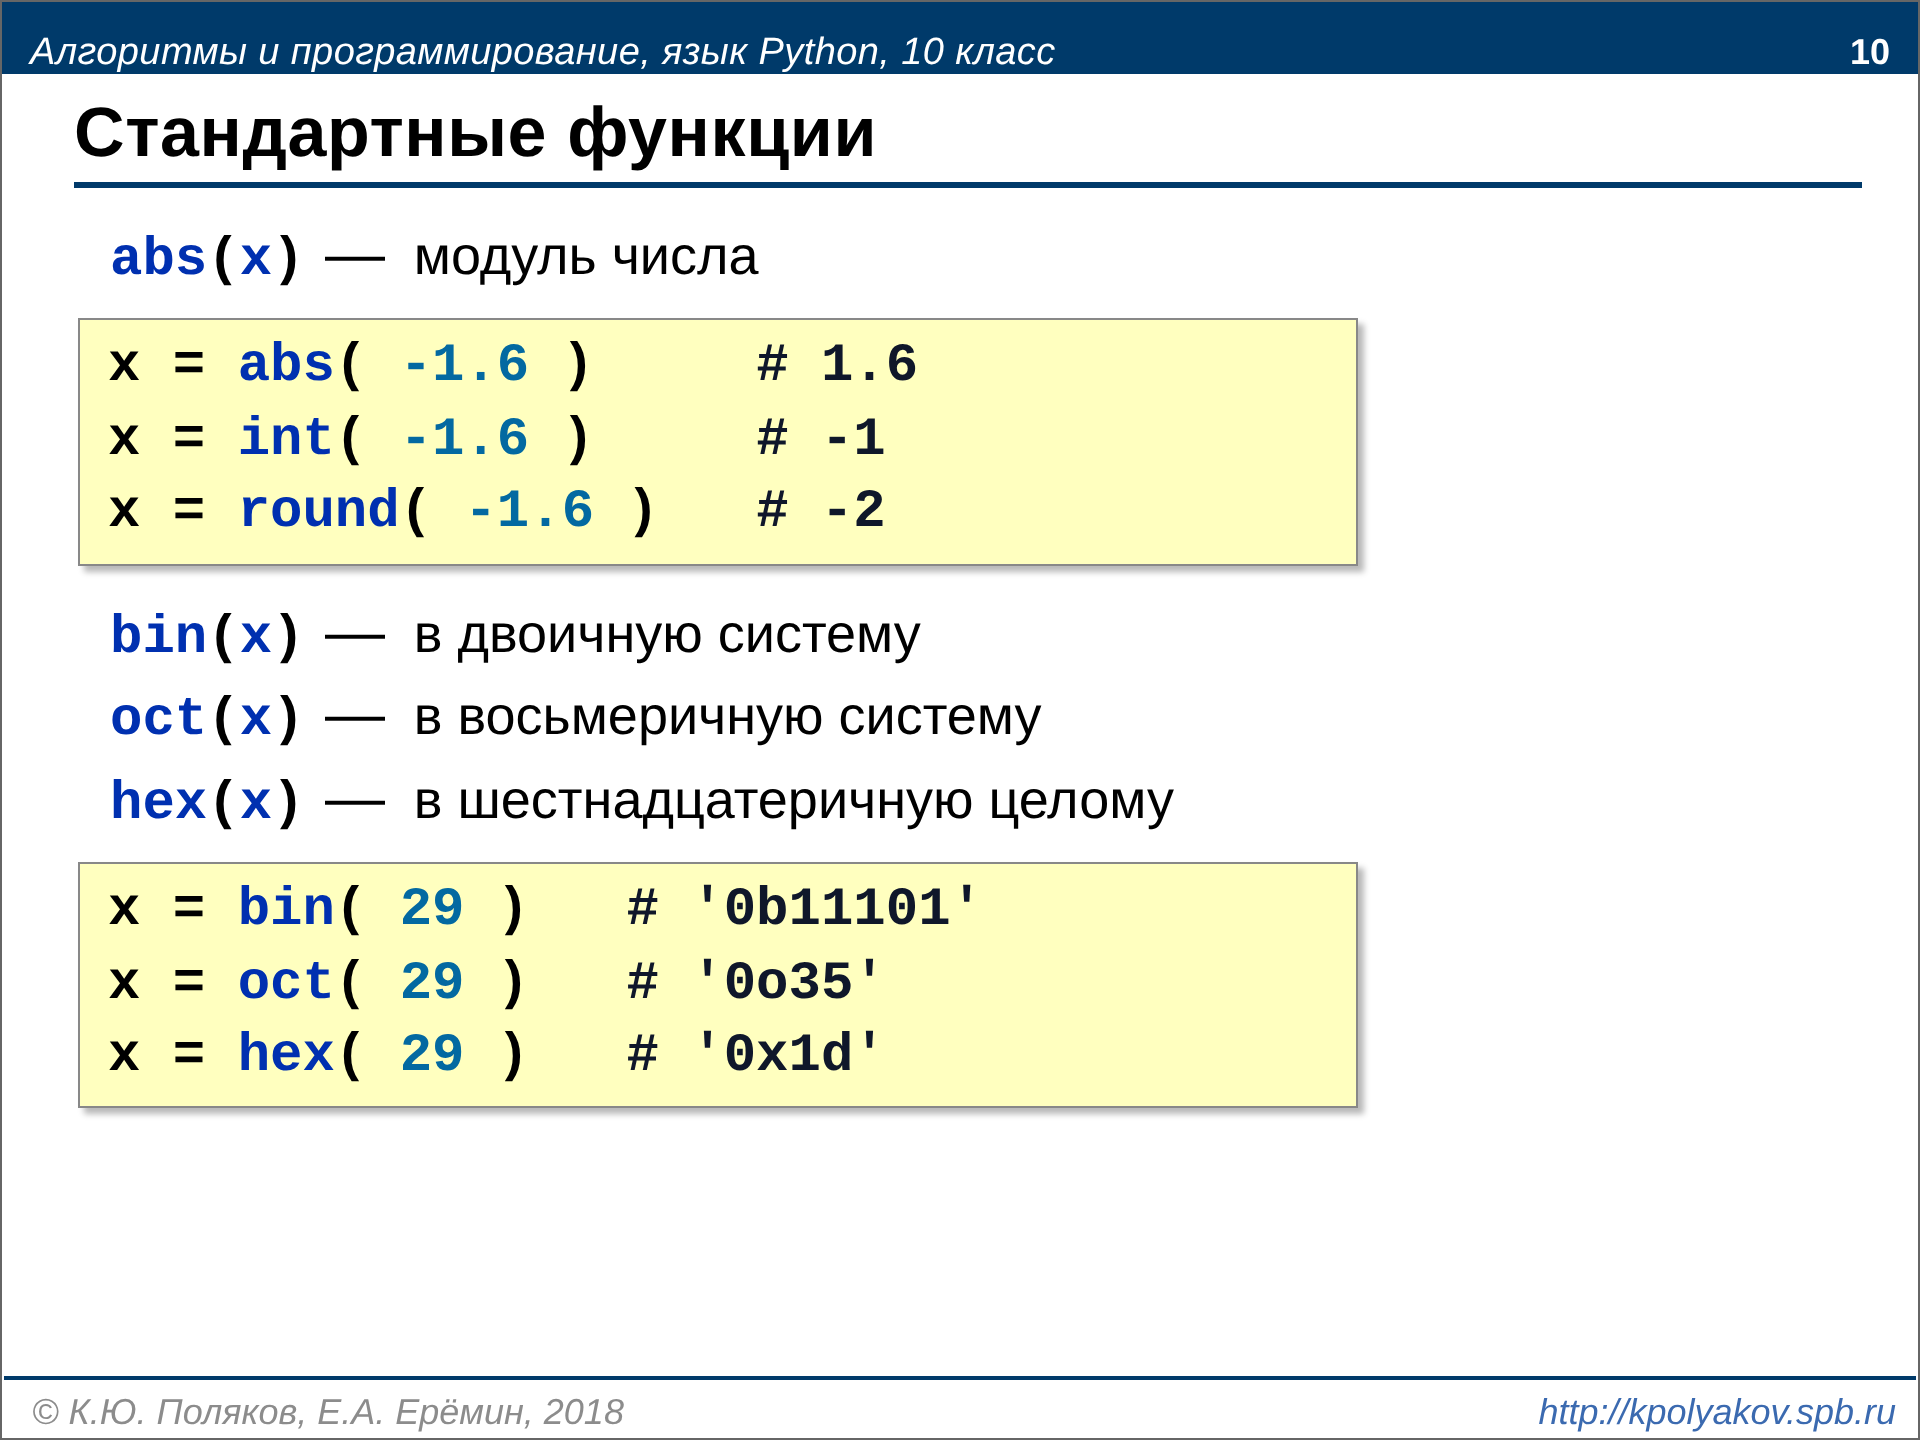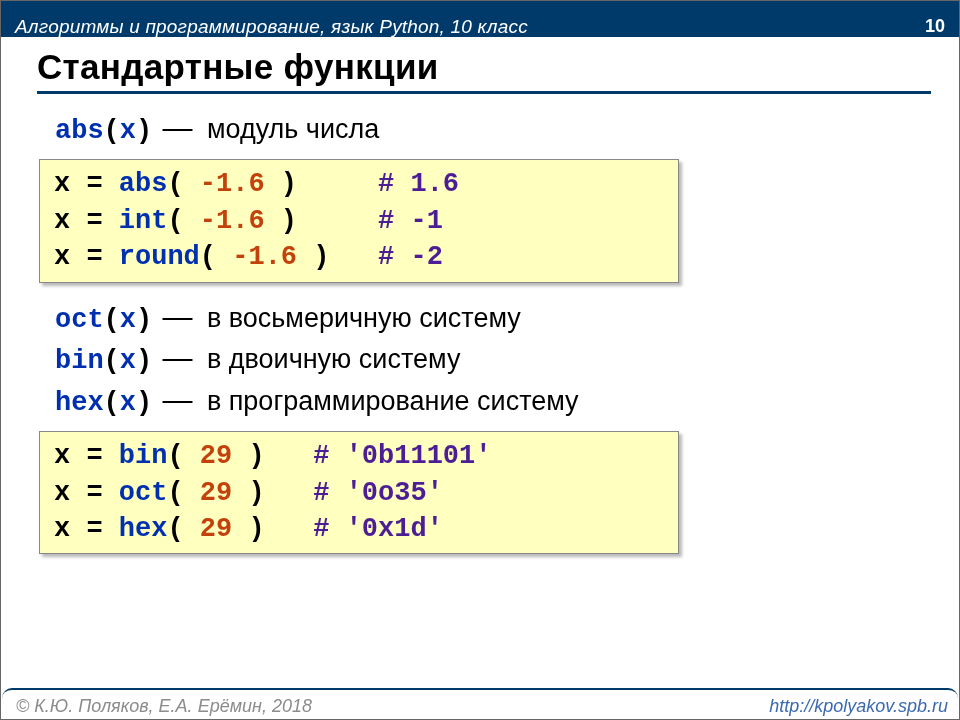--- a/index.html
+++ b/index.html
@@ -70,36 +70,35 @@
     padding: 6px 14px 6px 14px;
     margin: 4px 0 14px 2px;
     display: inline-block;
     min-width: 640px;
     white-space: pre;
   }
   .codebox .v   { color: #000; }
   .codebox .op  { color: #000; }
   .codebox .call{ color: #0030b0; }
   .codebox .paren{ color:#000; }
-  .codebox .num { color: #c2410c; }
-  .codebox .cmt { color: #4c1d95; }
+  .codebox .num { color: #0369a1; }
+  .codebox .cmt { color: #0f172a; }
   .footer-bar {
     position: absolute;
     left: 1px; right: 1px; bottom: 1px;
     border-top: 2px solid #003a6a;
     height: 30px;
     display: flex;
     align-items: center;
     justify-content: space-between;
     padding: 4px 10px 0 14px;
     font-style: italic;
     font-size: 18px;
     color: #8c8c8c;
     background: #fff;
-    border-radius: 10px;
   }
   .footer-link { color: #3b6ab0; font-style: italic; margin-left: 39px; }
 </style>
 </head>
 <body>
 
 <div class="page">
 
   <div class="header-bar">
     <span class="header-title">Алгоритмы и программирование, язык Python, 10 класс</span>
@@ -110,23 +109,23 @@
 
     <h1 class="slide-title">Стандартные функции</h1>
 
     <div class="defs" id="defs1">
         <div class="def-row"><span class="fn"><span>abs</span><span class="pun">(</span><span>x</span><span class="pun">)</span></span><span class="dash"> — </span><span class="desc">модуль числа</span></div>
       </div>
 
     <div class="codebox" id="code1"><div><span class="v">x</span><span class="op"> = </span><span class="call">abs</span><span class="paren">( </span><span class="num">-1.6</span><span class="paren"> )</span>     <span class="cmt"># 1.6</span></div><div><span class="v">x</span><span class="op"> = </span><span class="call">int</span><span class="paren">( </span><span class="num">-1.6</span><span class="paren"> )</span>     <span class="cmt"># -1</span></div><div><span class="v">x</span><span class="op"> = </span><span class="call">round</span><span class="paren">( </span><span class="num">-1.6</span><span class="paren"> )</span>   <span class="cmt"># -2</span></div></div>
 
     <div class="defs" id="defs2">
+        <div class="def-row"><span class="fn"><span>bin</span><span class="pun">(</span><span>x</span><span class="pun">)</span></span><span class="dash"> — </span><span class="desc">в двоичную систему</span></div>
         <div class="def-row"><span class="fn"><span>oct</span><span class="pun">(</span><span>x</span><span class="pun">)</span></span><span class="dash"> — </span><span class="desc">в восьмеричную систему</span></div>
-        <div class="def-row"><span class="fn"><span>bin</span><span class="pun">(</span><span>x</span><span class="pun">)</span></span><span class="dash"> — </span><span class="desc">в двоичную систему</span></div>
-        <div class="def-row"><span class="fn"><span>hex</span><span class="pun">(</span><span>x</span><span class="pun">)</span></span><span class="dash"> — </span><span class="desc">в программирование систему</span></div>
+        <div class="def-row"><span class="fn"><span>hex</span><span class="pun">(</span><span>x</span><span class="pun">)</span></span><span class="dash"> — </span><span class="desc">в шестнадцатеричную целому</span></div>
       </div>
 
     <div class="codebox" id="code2"><div><span class="v">x</span><span class="op"> = </span><span class="call">bin</span><span class="paren">( </span><span class="num">29</span><span class="paren"> )</span>   <span class="cmt"># '0b11101'</span></div><div><span class="v">x</span><span class="op"> = </span><span class="call">oct</span><span class="paren">( </span><span class="num">29</span><span class="paren"> )</span>   <span class="cmt"># '0o35'</span></div><div><span class="v">x</span><span class="op"> = </span><span class="call">hex</span><span class="paren">( </span><span class="num">29</span><span class="paren"> )</span>   <span class="cmt"># '0x1d'</span></div></div>
 
   </div>
 
   <div class="footer-bar">
     <span>© К.Ю. Поляков, Е.А. Ерёмин, 2018</span>
     <span class="footer-link">http://kpolyakov.spb.ru</span>
   </div>

